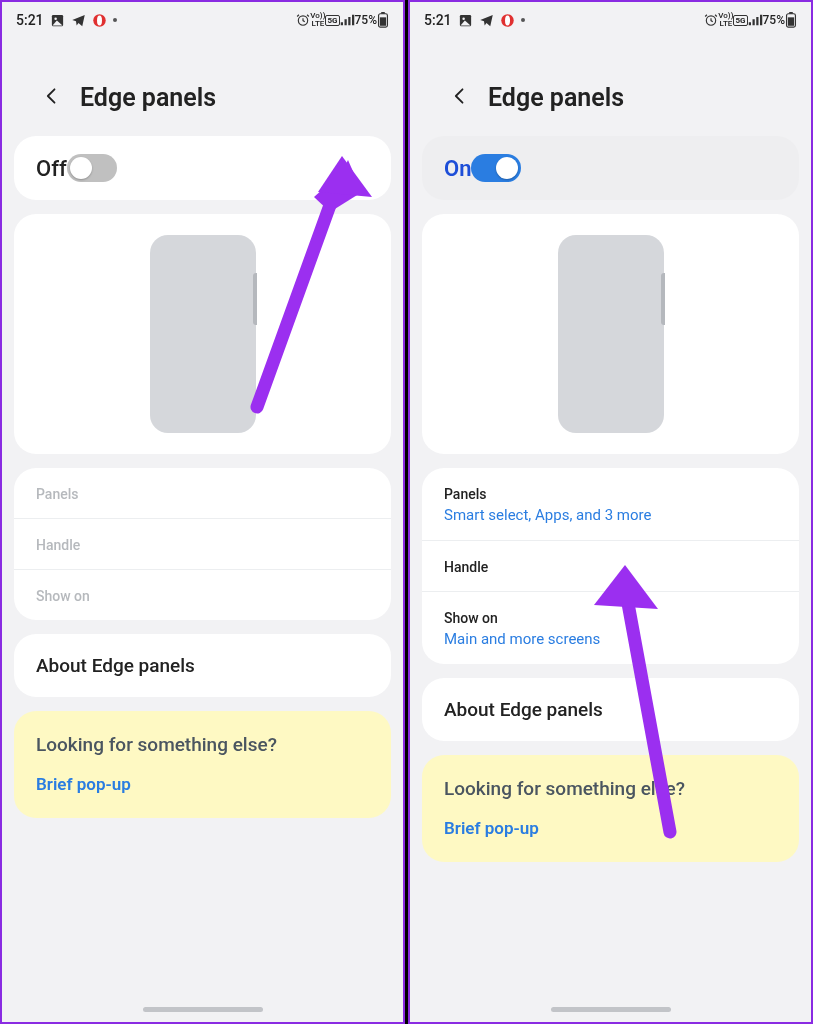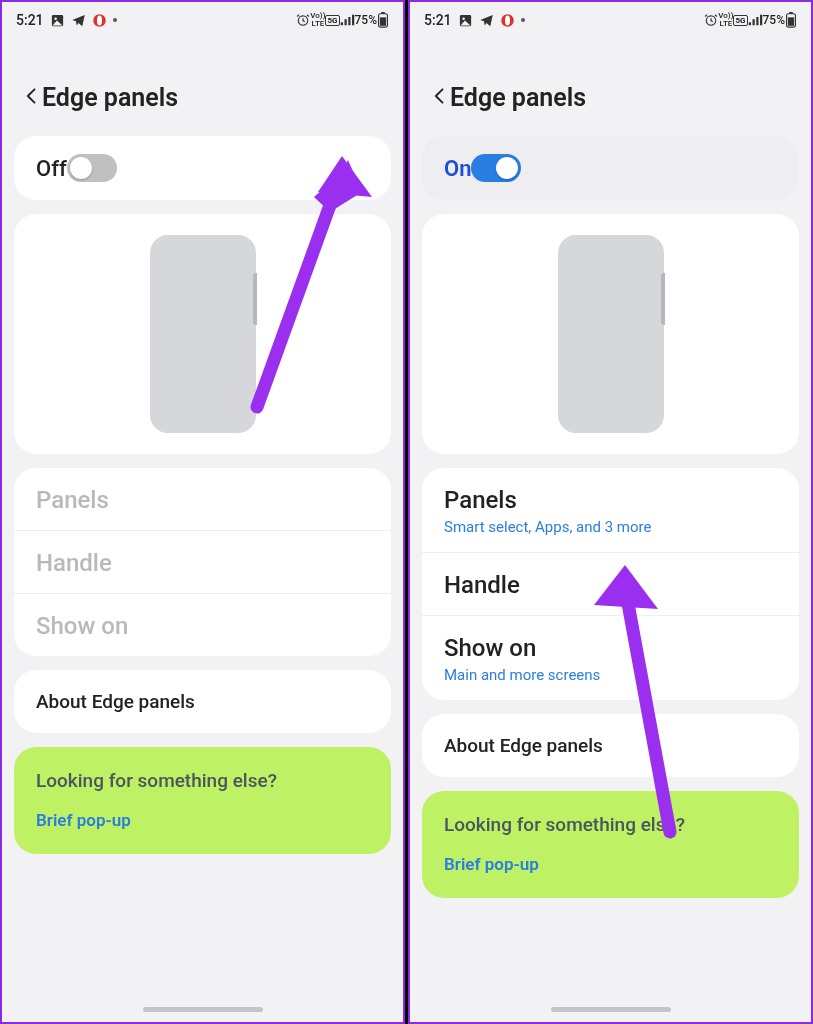--- a/index.html
+++ b/index.html
@@ -22,36 +22,37 @@
     padding: 0 14px;
     font-size: 14px; font-weight:500; color:#222;
   }
   .sb-left { display:flex; align-items:center; gap:6px; }
   .sb-right { display:flex; align-items:center; font-size:12px; }
   .sb-icon { display:inline-flex; align-items:center; justify-content:center; }
   .dot { width:4px; height:4px; border-radius:50%; background:#555; }
 
   
   .header {
-    display:flex; align-items:center; 
+    display:flex; align-items:center; gap:18px;
     padding: 44px 20px 10px 20px;
+    margin-left: 20px;
   }
   .back-arrow { font-size:26px; color:#222; }
   .header-title { font-size:25px; font-weight:600; color:#222; }
 
   
   .content { padding: 0 12px; }
   .card {
     background:#fff;
     border-radius: 22px;
     margin-top: 14px;
     overflow:hidden;
   }
   .card.highlight { background:#eeeef0; }
-  .card.tips { background:#bef264; }
+  .card.tips { background:#fef9c3; }
 
   
   .toggle-row {
     display:flex; align-items:center; justify-content:flex-start;
     padding: 18px 22px;
   }
   .toggle-label { font-size:22px; font-weight:500; }
   .toggle-label.off { color:#222; }
   .toggle-label.on  { color:#1d4ed8; font-weight:600; }
 
@@ -85,21 +86,21 @@
     width:4px; height:52px; background:#b5b8bd;
     border-radius: 3px 0 0 3px;
   }
 
   
   .row {
     padding: 18px 22px 16px 22px;
     border-bottom: 1px solid #eceef0;
   }
   .row:last-child { border-bottom:none; }
-  .row .title { font-size:24px; color:#222; font-weight:500; }
+  .row .title { font-size:14px; color:#222; font-weight:500; }
   .row .sub   { font-size:15px; color:#2a7de1; margin-top:4px; }
   .row.disabled .title { color:#b6b9bd; }
 
   
   .single-row { padding: 20px 22px; font-size:19px; color:#222; font-weight:500; }
 
   
   .tips-inner { padding: 22px 22px 24px 22px; }
   .tips-title { font-size:19px; color:#4a5560; font-weight:500; }
   .tips-link  { font-size:17px; color:#2a7de1; font-weight:600; margin-top:18px; }

